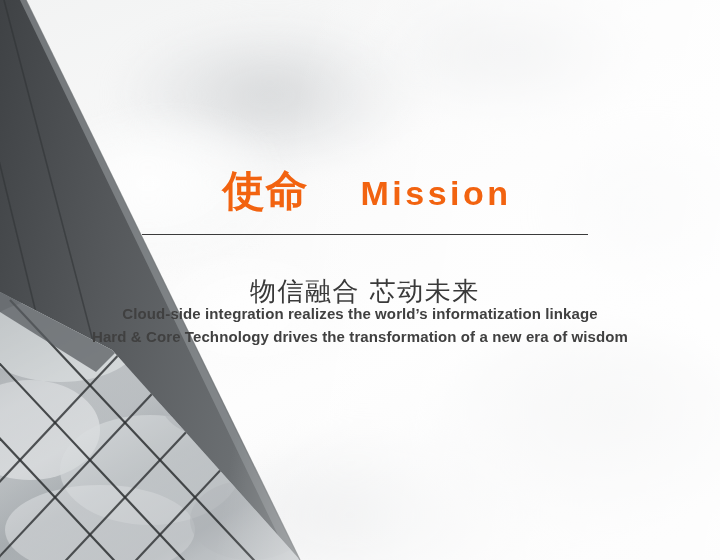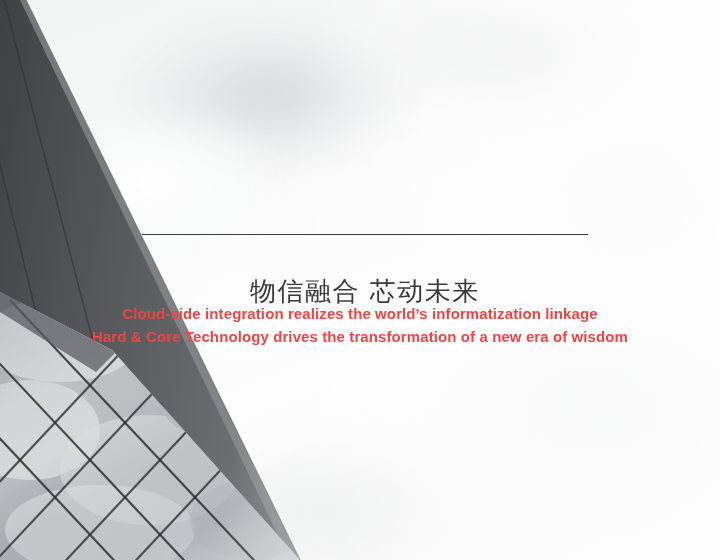--- a/index.html
+++ b/index.html
@@ -158,21 +158,21 @@
     position: absolute;
     left: 60px;
     top: 302px;
     width: 600px;
     text-align: center;
   }
   .tagline {
     font-family: "Liberation Sans", sans-serif;
     font-size: 15px;
     font-weight: 600;
-    color: #ef4444;
+    color: #404040;
     letter-spacing: .1px;
     line-height: 23px;
     white-space: nowrap;
   }
 </style>
 </head>
 <body>
 
 <div class="slide">
 
@@ -254,20 +254,24 @@
       </g>
 
       <polyline points="26,0 300,560" stroke="#6f7376" stroke-width="1.2" fill="none" opacity=".8"></polyline>
     </svg>
 
     <div class="veil"></div>
   </div>
 
   <div class="content">
 
+    <div class="headline">
+      <span class="headline-cn">使命</span>
+      <span class="headline-en">Mission</span>
+    </div>
 
     <div class="divider"></div>
 
     <div class="subtitle-cn">物信融合 芯动未来</div>
 
     <div class="tagline-block">
       <div class="tagline">Cloud-side integration realizes the world’s informatization linkage</div>
       <div class="tagline">Hard &amp; Core Technology drives the transformation of a new era of wisdom</div>
     </div>
 

